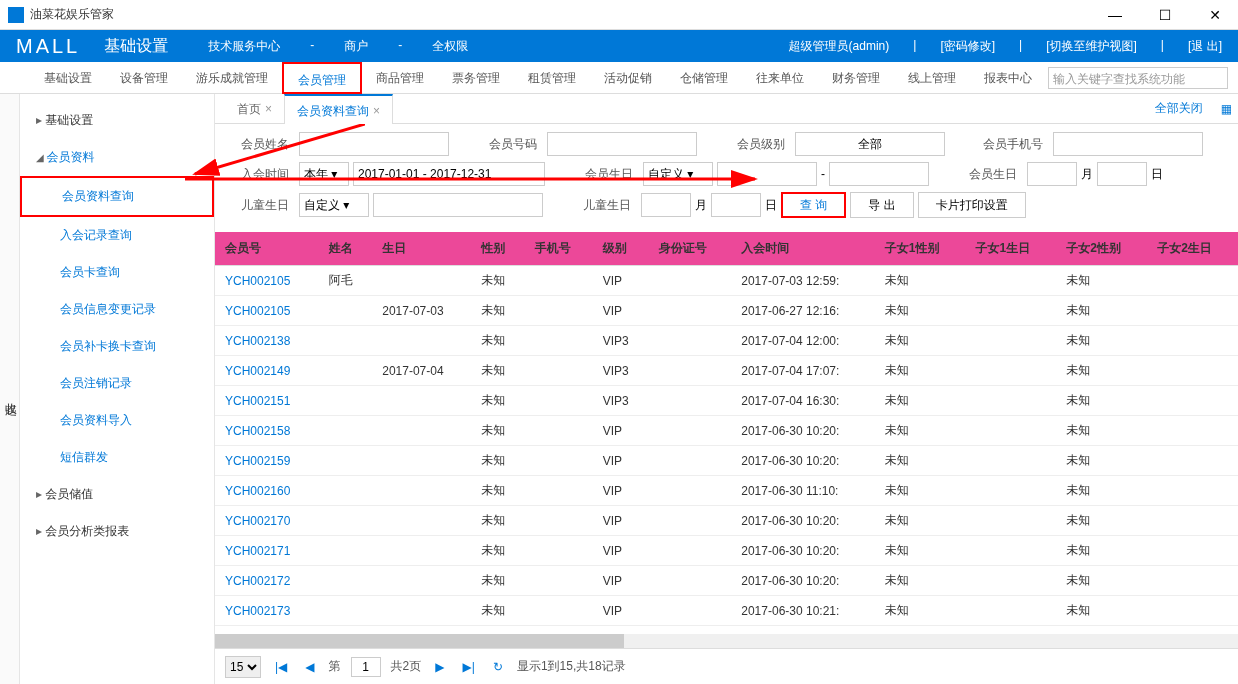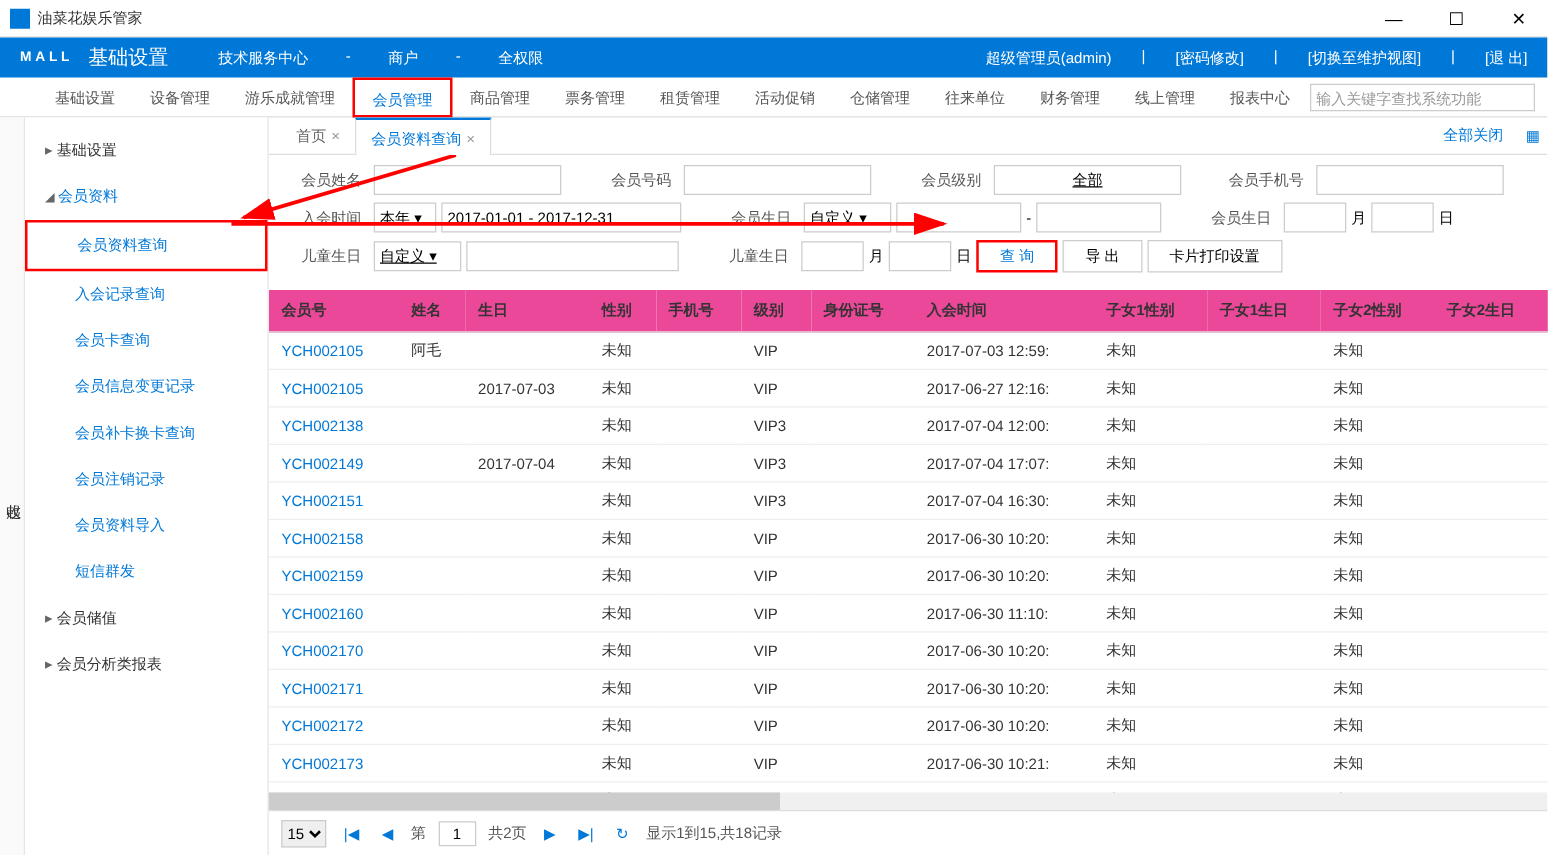--- a/index.html
+++ b/index.html
@@ -3,21 +3,21 @@
 <meta charset="utf-8">
 <style>
 * { margin: 0; padding: 0; box-sizing: border-box; font-family: "Microsoft YaHei", sans-serif; font-size: 12px; }
 body { background: #fff; width: 1238px; height: 684px; overflow: hidden; }
 .titlebar { height: 30px; background: #fff; border-bottom: 1px solid #ddd; display: flex; align-items: center; padding: 0 8px; }
 .titlebar-icon { width: 16px; height: 16px; background: #0078d7; margin-right: 6px; }
 .titlebar-title { flex: 1; color: #333; }
 .win-controls { display: flex; gap: 20px; }
 .win-btn { width: 30px; text-align: center; cursor: pointer; font-size: 14px; }
 .header { height: 32px; background: #0078d7; color: #fff; display: flex; align-items: center; padding: 0 16px; }
-.logo { font-weight: bold; letter-spacing: 3px; font-size: 11px; margin-right: 12px; }
+.logo { font-weight: normal; letter-spacing: 3px; font-size: 20px; margin-right: 24px; }
 .app-name { font-size: 16px; margin-right: 40px; }
 .header-nav { display: flex; gap: 30px; flex: 1; color: #fff; text-align: right; }
 .header-nav span { cursor: pointer; }
 .header-right { display: flex; gap: 24px; }
 .header-right span { cursor: pointer; }
 .menubar { height: 32px; border-bottom: 1px solid #ddd; display: flex; align-items: center; padding-left: 30px; }
 .menu-item { padding: 0 14px; height: 32px; line-height: 32px; color: #555; cursor: pointer; }
 .menu-item.active { border: 2px solid red; color: #0078d7; }
 .search-box { margin-left: auto; margin-right: 10px; width: 180px; height: 22px; border: 1px solid #ccc; padding: 0 4px; color: #999; line-height: 22px; }
 .content { display: flex; height: calc(684px - 94px); }
@@ -31,21 +31,21 @@
 .side-item.active { border: 2px solid red; }
 .main { flex: 1; display: flex; flex-direction: column; position: relative; }
 .tabs { height: 30px; border-bottom: 1px solid #ddd; display: flex; align-items: center; padding-left: 10px; }
 .tab { padding: 0 12px; height: 30px; line-height: 30px; color: #666; cursor: pointer; }
 .tab.active { border-top: 2px solid #0078d7; border-left: 1px solid #ddd; border-right: 1px solid #ddd; color: #0078d7; background: #fff; }
 .tab-close { margin-left: 4px; color: #999; }
 .close-all { margin-left: auto; margin-right: 10px; color: #0078d7; cursor: pointer; }
 .filters { padding: 8px 10px; }
 .filter-row { display: flex; align-items: center; margin-bottom: 6px; gap: 4px; }
 .flabel { width: 70px; text-align: right; color: #555; padding-right: 6px; }
-.finput { border: 1px solid #ccc; height: 24px; padding: 0 4px; text-decoration: underline; }
+.finput { border: 1px solid #ccc; height: 24px; padding: 0 4px; }
 .fbtn { border: 1px solid #ccc; height: 26px; padding: 0 17px; background: #fff; cursor: pointer; }
 .fbtn.primary { border: 2px solid red; color: #0078d7; }
 .arrow-red { position: absolute; pointer-events: none; }
 .arrow1 { top: 30px; left: -30px; width: 180px; height: 60px; }
 .arrow2 { top: 70px; left: -30px; width: 580px; height: 30px; }
 .table-wrap { flex: 1; overflow: auto; }
 table { border-collapse: collapse; width: 100%; }
 th { text-align: left; padding: 8px 10px; border-bottom: 1px solid #ddd; font-weight: bold; color: #333; background: #ec4899; }
 td { padding: 6px 10px; border-bottom: 1px solid #eee; color: #333; }
 td.link { color: #0078d7; cursor: pointer; }

